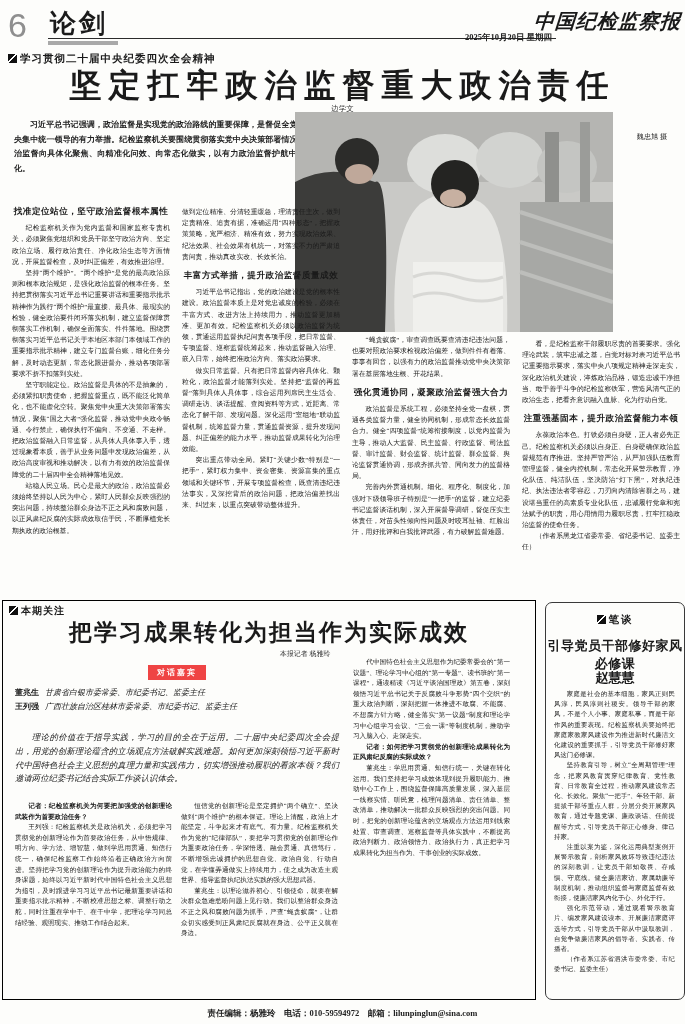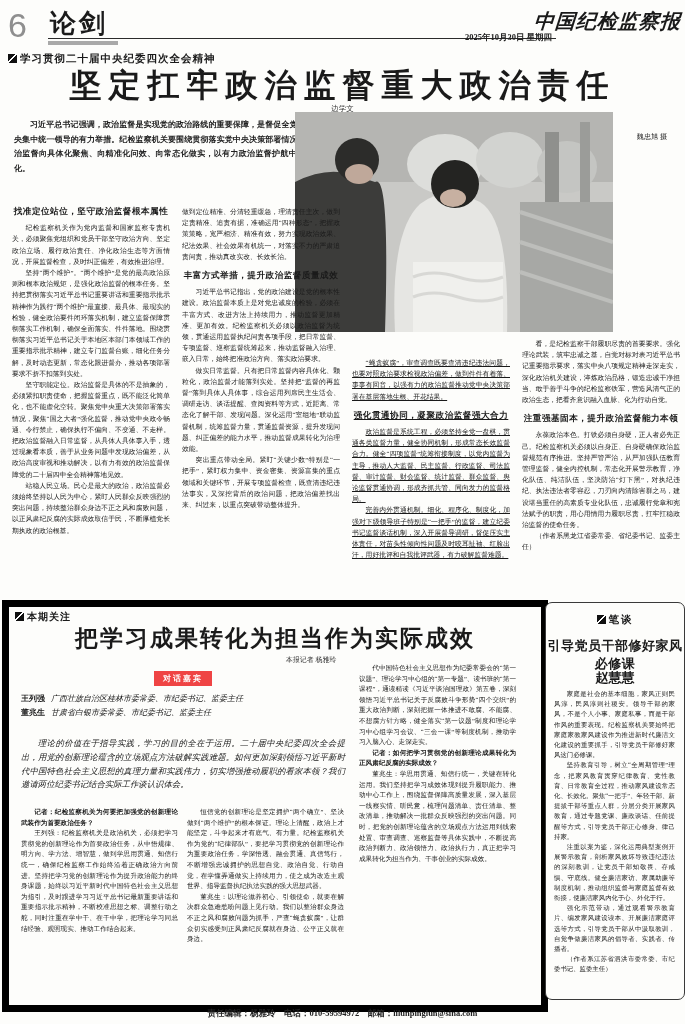--- a/index.html
+++ b/index.html
@@ -26,25 +26,25 @@
   .photo svg{display:block;}
   .photo-caption{position:absolute;left:621px;top:116px;width:62px;font-size:7.2px;line-height:11.6px;text-align:justify;}
   .photo-caption p{margin:0;text-indent:1em;}
   .photo-credit{display:block;text-align:center;margin-top:16px;}
   
   .acol{position:absolute;width:158px;font-size:6.8px;line-height:11.2px;text-align:justify;overflow:hidden;}
   .acol p{margin:0;text-indent:2em;}
   .acol h3{font-size:8.6px;margin:8px 0 5px;text-align:center;letter-spacing:0.5px;font-weight:700;}
   #col1{left:12px;top:206px;height:402px;}
   #col2{left:182px;top:206px;height:402px;}
-  #col3{left:352px;top:357px;height:270px;text-decoration:underline;}
+  #col3{left:352px;top:334px;height:270px;}
   #col4{left:522px;top:338px;height:270px;}
   .author-note{font-weight:400;}
   
-  .focus-box{position:absolute;left:2px;top:600px;width:532px;height:398px;border:7px solid #000000;background:#fdfdfb;}
+  .focus-box{position:absolute;left:2px;top:600px;width:532px;height:398px;border:1px solid #000000;background:#fdfdfb;}
   .focus-label{position:absolute;left:6px;top:3px;font-size:10px;font-weight:700;letter-spacing:1px;}
   .focus-headline{position:absolute;left:0;top:16px;width:100%;text-align:center;font-size:23px;font-weight:900;letter-spacing:2px;}
   .focus-byline{position:absolute;left:0;top:48px;width:100%;text-align:center;font-size:7px;color:#333;padding-left:36px;}
   .guests{position:absolute;left:12px;top:64px;width:324px;}
   .guests-label{display:block;margin:0 auto 6px;width:58px;text-align:center;background:#ef4444;color:#fff;
                 font-size:8px;font-weight:700;padding:2px 0;letter-spacing:2px;font-family:"Liberation Sans","DejaVu Sans",sans-serif;}
   .guest-row{font-size:8px;line-height:14px;font-style:italic;}
   .guest-name{font-style:normal;font-weight:700;margin-right:6px;}
   .focus-intro{position:absolute;left:12px;top:130px;width:324px;font-size:8.4px;line-height:13.8px;
                font-style:italic;text-align:justify;}
@@ -155,24 +155,24 @@
   <div class="focus-box">
     <div class="focus-label">
       <span class="flag-icon"></span><span>本期关注</span>
     </div>
     <div class="focus-headline">把学习成果转化为担当作为实际成效</div>
     <div class="focus-byline">本报记者 杨雅玲</div>
 
     <div class="guests">
       <span class="guests-label">对话嘉宾</span>
       <div class="guest-row">
+        <span class="guest-name">董兆生</span><span>甘肃省白银市委常委、市纪委书记、监委主任</span>
+      </div>
+      <div class="guest-row">
         <span class="guest-name">王列强</span><span>广西壮族自治区桂林市委常委、市纪委书记、监委主任</span>
-      </div>
-      <div class="guest-row">
-        <span class="guest-name">董兆生</span><span>甘肃省白银市委常委、市纪委书记、监委主任</span>
       </div>
     </div>
 
     <div class="focus-intro">
         <p>理论的价值在于指导实践，学习的目的全在于运用。二十届中央纪委四次全会提出，用党的创新理论蕴含的立场观点方法破解实践难题。如何更加深刻领悟习近平新时代中国特色社会主义思想的真理力量和实践伟力，切实增强推动履职的看家本领？我们邀请两位纪委书记结合实际工作谈认识体会。</p>
       </div>
 
     <div class="fcol" id="fcolA">
         <p class="t-q">记者：纪检监察机关为何要把加强党的创新理论武装作为首要政治任务？</p>
         <p class="t-a">王列强：纪检监察机关是政治机关，必须把学习贯彻党的创新理论作为首要政治任务，从中悟规律、明方向、学方法、增智慧，做到学思用贯通、知信行统一，确保纪检监察工作始终沿着正确政治方向前进。坚持把学习党的创新理论作为提升政治能力的终身课题，始终以习近平新时代中国特色社会主义思想为指引，及时跟进学习习近平总书记最新重要讲话和重要指示批示精神，不断校准思想之标、调整行动之舵，同时注重在学中干、在干中学，把理论学习同总结经验、观照现实、推动工作结合起来。</p>

